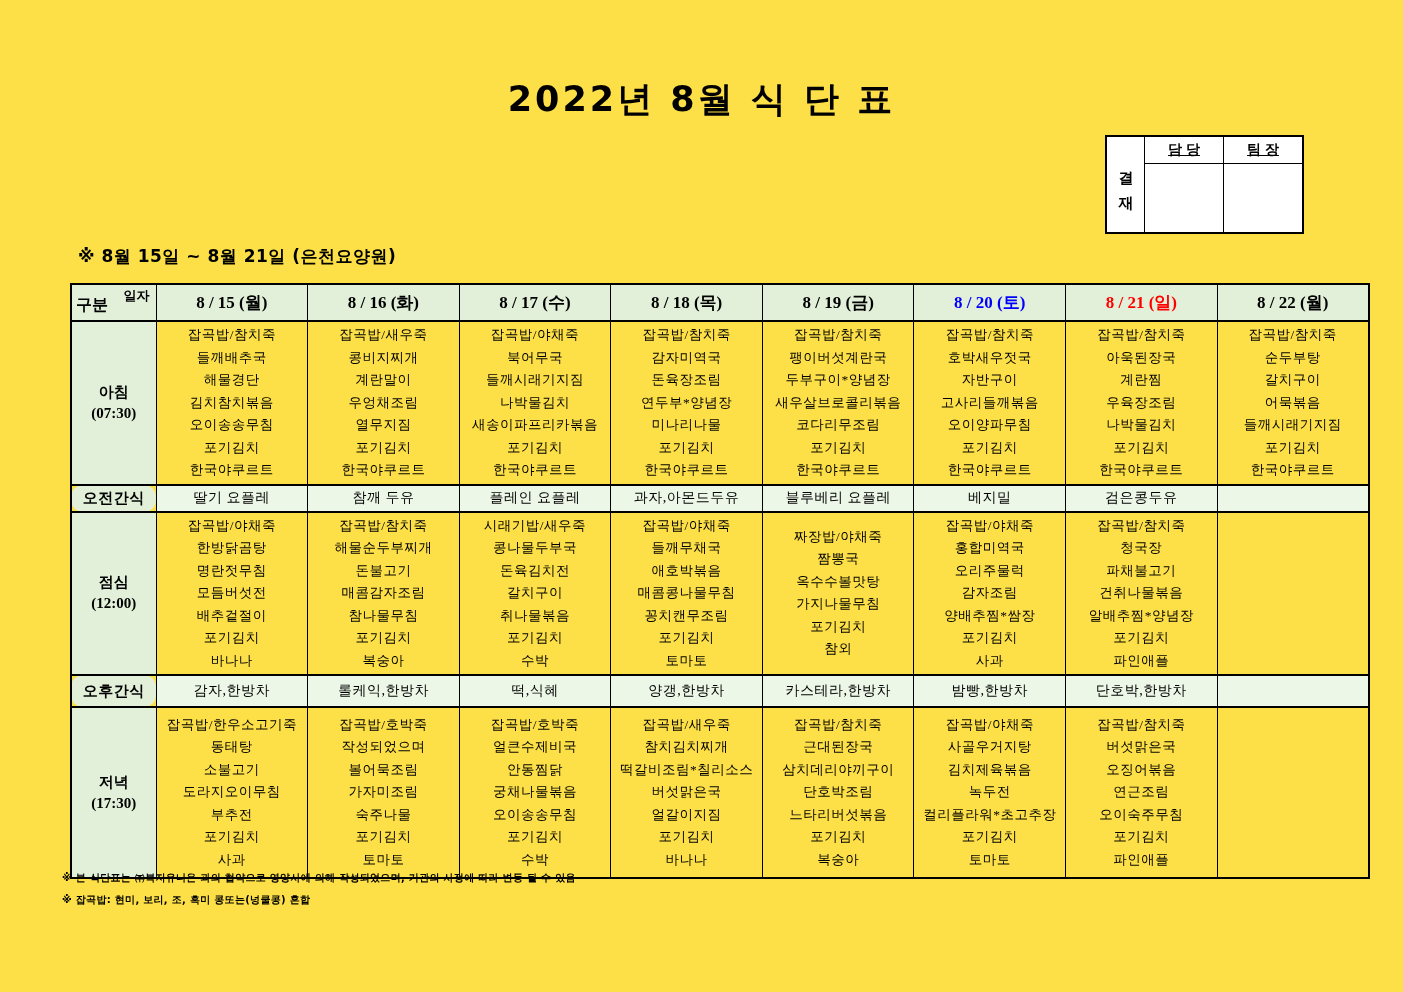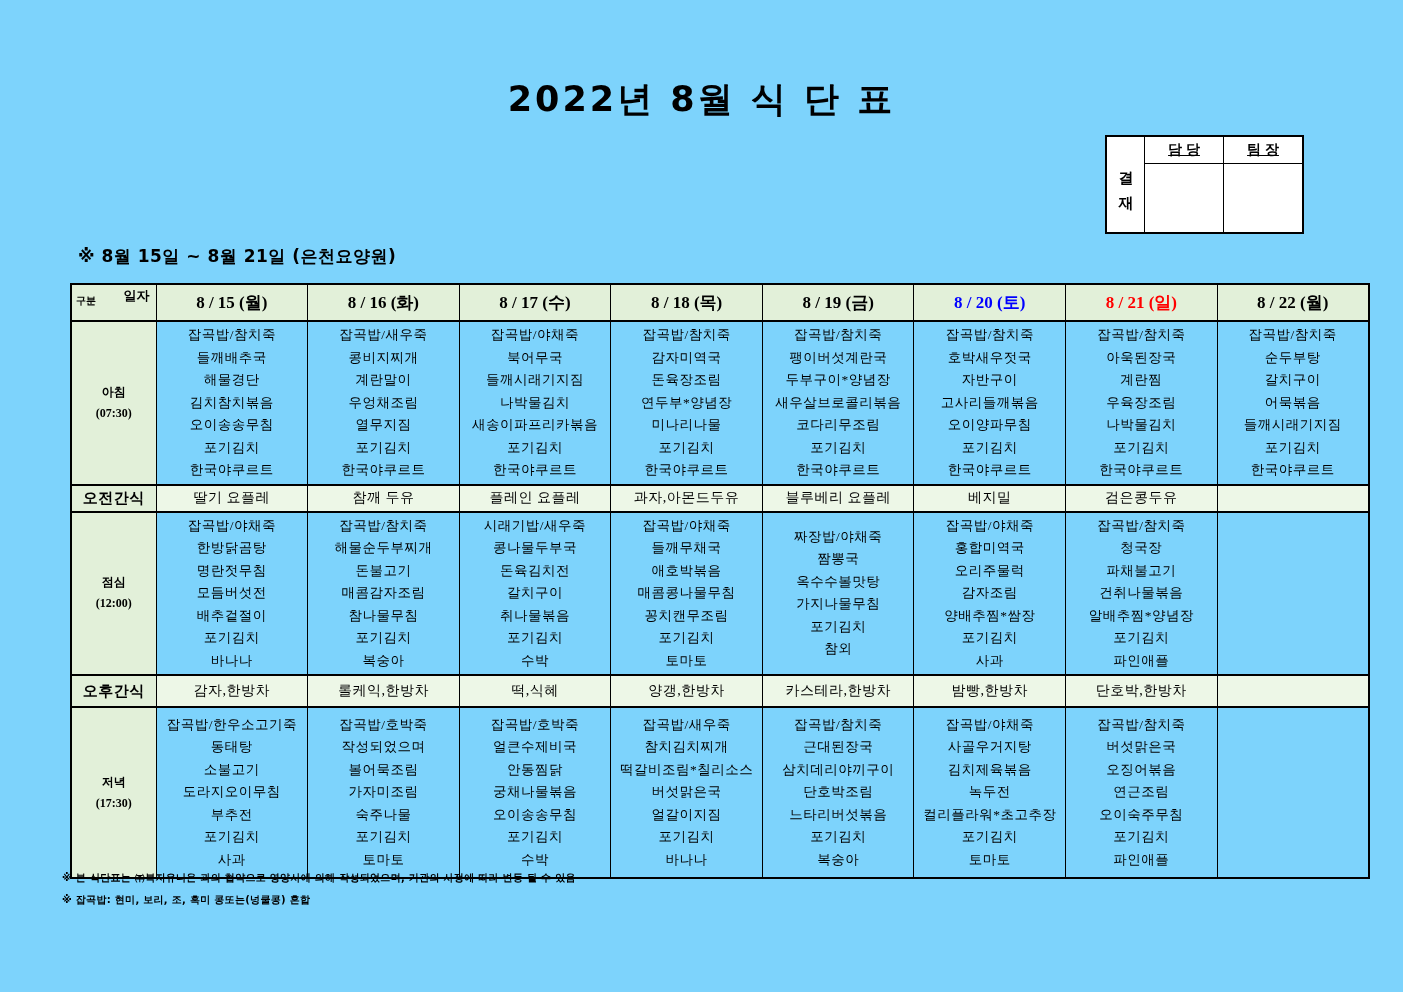--- a/index.html
+++ b/index.html
@@ -1,17 +1,17 @@
 <!DOCTYPE html>
 <html style="--hdr-bg: #e2f0d9; --snack-bg: #edf7e7;"><head>
 <meta charset="utf-8">
 <style>
   html,body { margin:0; padding:0; background:#ffffff; }
   .page {
-    position:relative; width:1403px; height:992px; background:#7dd3fc;
+    position:relative; width:1403px; height:992px; background:#fde047;
     font-family:"Liberation Sans", sans-serif; color:#000;
   }
   .title {
     position:absolute; top:76px; left:0; width:100%;
     text-align:center; font-size:35px; font-weight:bold; letter-spacing:3px;
     font-family:"DejaVu Sans", sans-serif;
   }
   
   .approval {
     position:absolute; left:1105px; top:135px; width:199px; height:99px;
@@ -46,29 +46,29 @@
     border-collapse:collapse; table-layout:fixed; width:1298px;
     font-family:"Liberation Serif", serif;
     border:2px solid #000;
   }
   table.menu td, table.menu th { border:1px solid #000; padding:2px; box-sizing:border-box; }
   table.menu thead th { height:37px; background:var(--hdr-bg); font-size:17px; font-weight:bold; border-bottom:2px solid #000; }
   .corner-cell { position:relative; background-color:var(--hdr-bg);
     background-image:linear-gradient(to bottom right, transparent calc(50% - 1px), #000 calc(50% - 1px), #000 calc(50% + 1px), transparent calc(50% + 1px));
   }
   .corner-top { position:absolute; top:2px; right:6px; font-size:13px; font-weight:bold; }
-  .corner-bottom { position:absolute; bottom:12px; left:4px; font-size:10px; font-weight:bold; }
+  .corner-bottom { position:absolute; bottom:4px; left:4px; font-size:16px; font-weight:bold; }
   td.row-label {
-    background:var(--hdr-bg); text-align:center; font-weight:bold; font-size:12px; line-height:21px;
+    background:var(--hdr-bg); text-align:center; font-weight:bold; font-size:15px; line-height:21px;
   }
   tr.meal-row td { vertical-align:middle; text-align:center; }
   .items div { line-height:22.5px; font-size:13.5px; letter-spacing:0.5px; white-space:nowrap; }
   tr.snack-row td { height:24px; text-align:center; font-size:14px; letter-spacing:0.5px;
     border-top:2px solid #000; border-bottom:2px solid #000; }
-  tr.snack-row td.row-label { font-size:15px; }
+  tr.snack-row td.row-label { font-size:15px;border-radius:12px; }
   tr.snack-row td.snack-cell { background:var(--snack-bg); }
 
   .footnotes {
     position:absolute; left:62px; top:867px;
     font-size:10px; font-weight:bold; line-height:22px; letter-spacing:0.3px;
     font-family:"DejaVu Sans", sans-serif;
   }
 </style>
 </head>
 <body>

